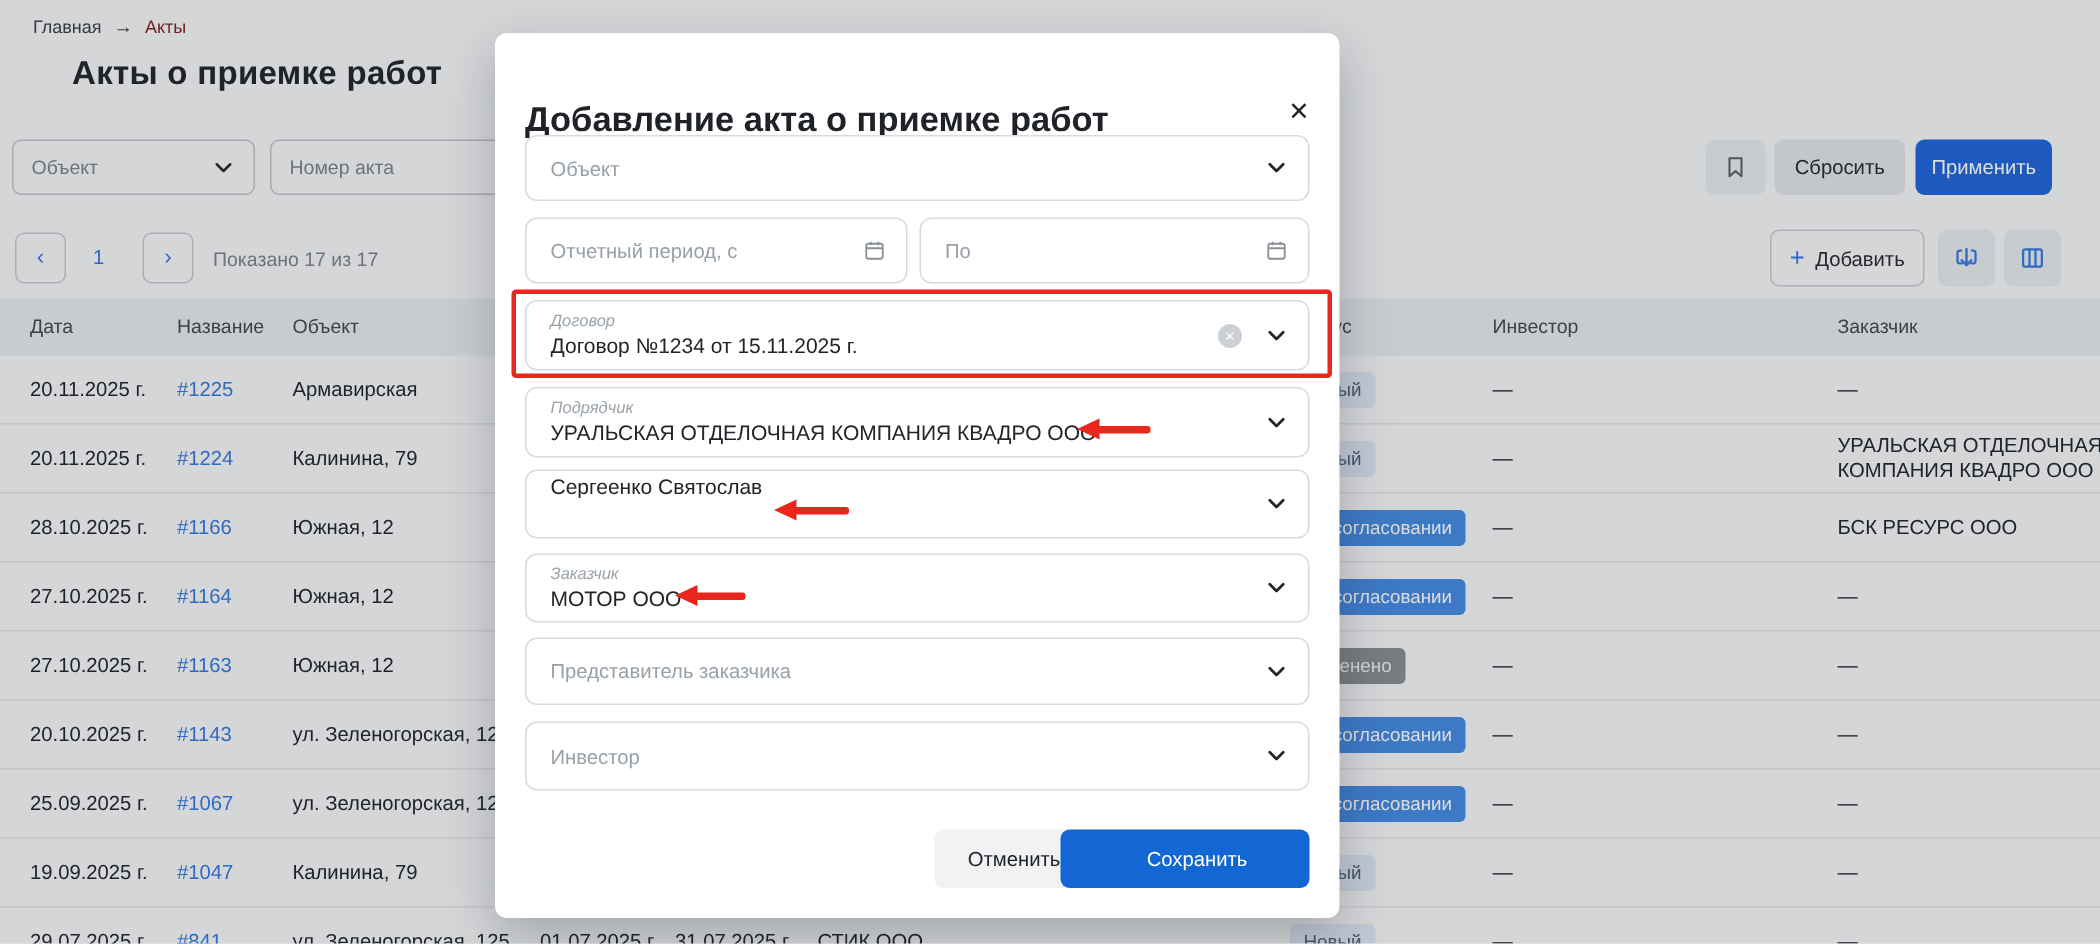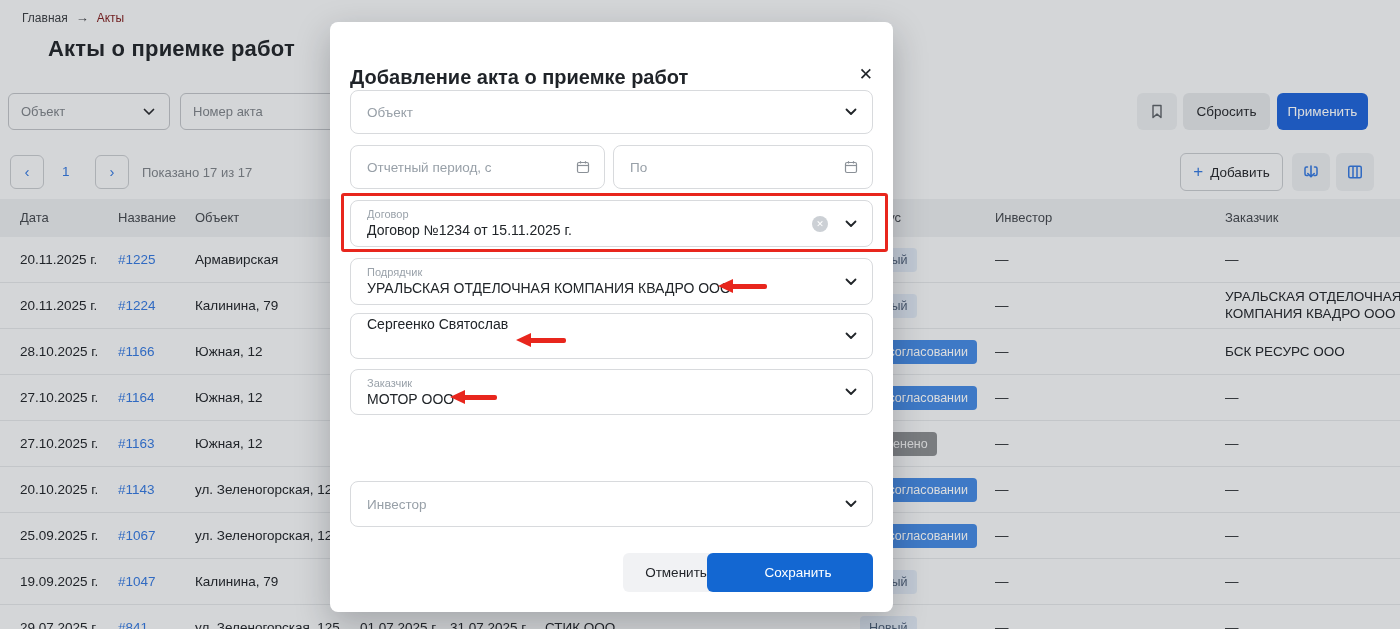--- a/index.html
+++ b/index.html
@@ -62,26 +62,26 @@
   .badge-approval { background:#4489e3; color:#ffffff; }
   .badge-cancelled { background:#8a8c8f; color:#f2f2f2; }
   .badge:empty { display:none; }
 
   
   .overlay { position:absolute; inset:0; background:rgba(33,36,42,0.155); z-index:4; }
 
   
   .modal { position:absolute; left:330px; top:22px; width:563px; height:590px; background:#ffffff; border-radius:8px;
            box-shadow:0 12px 34px rgba(20,24,31,.25); z-index:10; }
-  .modal-title { position:absolute; left:20px; top:44px; font-size:20px; font-weight:600; color:#1f2328; }
+  .modal-title { position:absolute; left:20px; top:44px; font-size:23px; font-weight:600; color:#1f2328; }
   .modal-close { position:absolute; right:20px; top:44px; font-size:17px; color:#1f2328; background:none; border:none; cursor:pointer; line-height:1; font-family:inherit; }
 
   .fld { position:absolute; left:20px; width:523px; border:1px solid #d8dadd; border-radius:8px; background:#fff; padding:0 44px 0 16px; cursor:pointer; }
   .fld .ph { font-size:13.5px; color:#98a0a8; }
-  .fld .lbl { font-size:11px; color:#9aa2aa; margin-top:7px; }
+  .fld .lbl { font-size:11px; color:#9aa2aa; margin-top:7px;font-style:italic; }
   .fld .val { font-size:14px; color:#212529; margin-top:2px; white-space:nowrap; overflow:hidden; }
   .fld-single { display:flex; align-items:center; }
   .fld .chev { position:absolute; right:13px; top:50%; margin-top:-8px; }
   .fld .cal { position:absolute; right:13px; top:50%; margin-top:-8px; }
   .fld .clear { position:absolute; right:44px; top:50%; margin-top:-8px; width:16px; height:16px; border-radius:50%;
                 background:#ccd0d5; color:#fff; font-size:9px; line-height:16px; text-align:center; }
   .f-object { top:68px; height:44px; }
   .f-pfrom { top:123px; width:255px; height:44px; }
   .f-pto   { top:123px; left:283px; width:260px; height:44px; }
   .f-contract { top:178px; height:47px; }
@@ -371,20 +371,28 @@
   <div class="fld f-customer">
     <div class="lbl">Заказчик</div>
     <div class="val">МОТОР ООО</div>
     <span class="chev">
         <svg width="16" height="16" viewBox="0 0 16 16">
           <path d="M3.5 5.5 L8 10 L12.5 5.5" fill="none" stroke="#212529" stroke-width="1.8" stroke-linecap="round" stroke-linejoin="round"></path>
         </svg>
       </span>
   </div>
 
+  <div class="fld fld-single f-customer-rep">
+    <span class="ph">Представитель заказчика</span>
+    <span class="chev">
+        <svg width="16" height="16" viewBox="0 0 16 16">
+          <path d="M3.5 5.5 L8 10 L12.5 5.5" fill="none" stroke="#212529" stroke-width="1.8" stroke-linecap="round" stroke-linejoin="round"></path>
+        </svg>
+      </span>
+  </div>
 
   <div class="fld fld-single f-investor">
     <span class="ph">Инвестор</span>
     <span class="chev">
         <svg width="16" height="16" viewBox="0 0 16 16">
           <path d="M3.5 5.5 L8 10 L12.5 5.5" fill="none" stroke="#212529" stroke-width="1.8" stroke-linecap="round" stroke-linejoin="round"></path>
         </svg>
       </span>
   </div>
 

